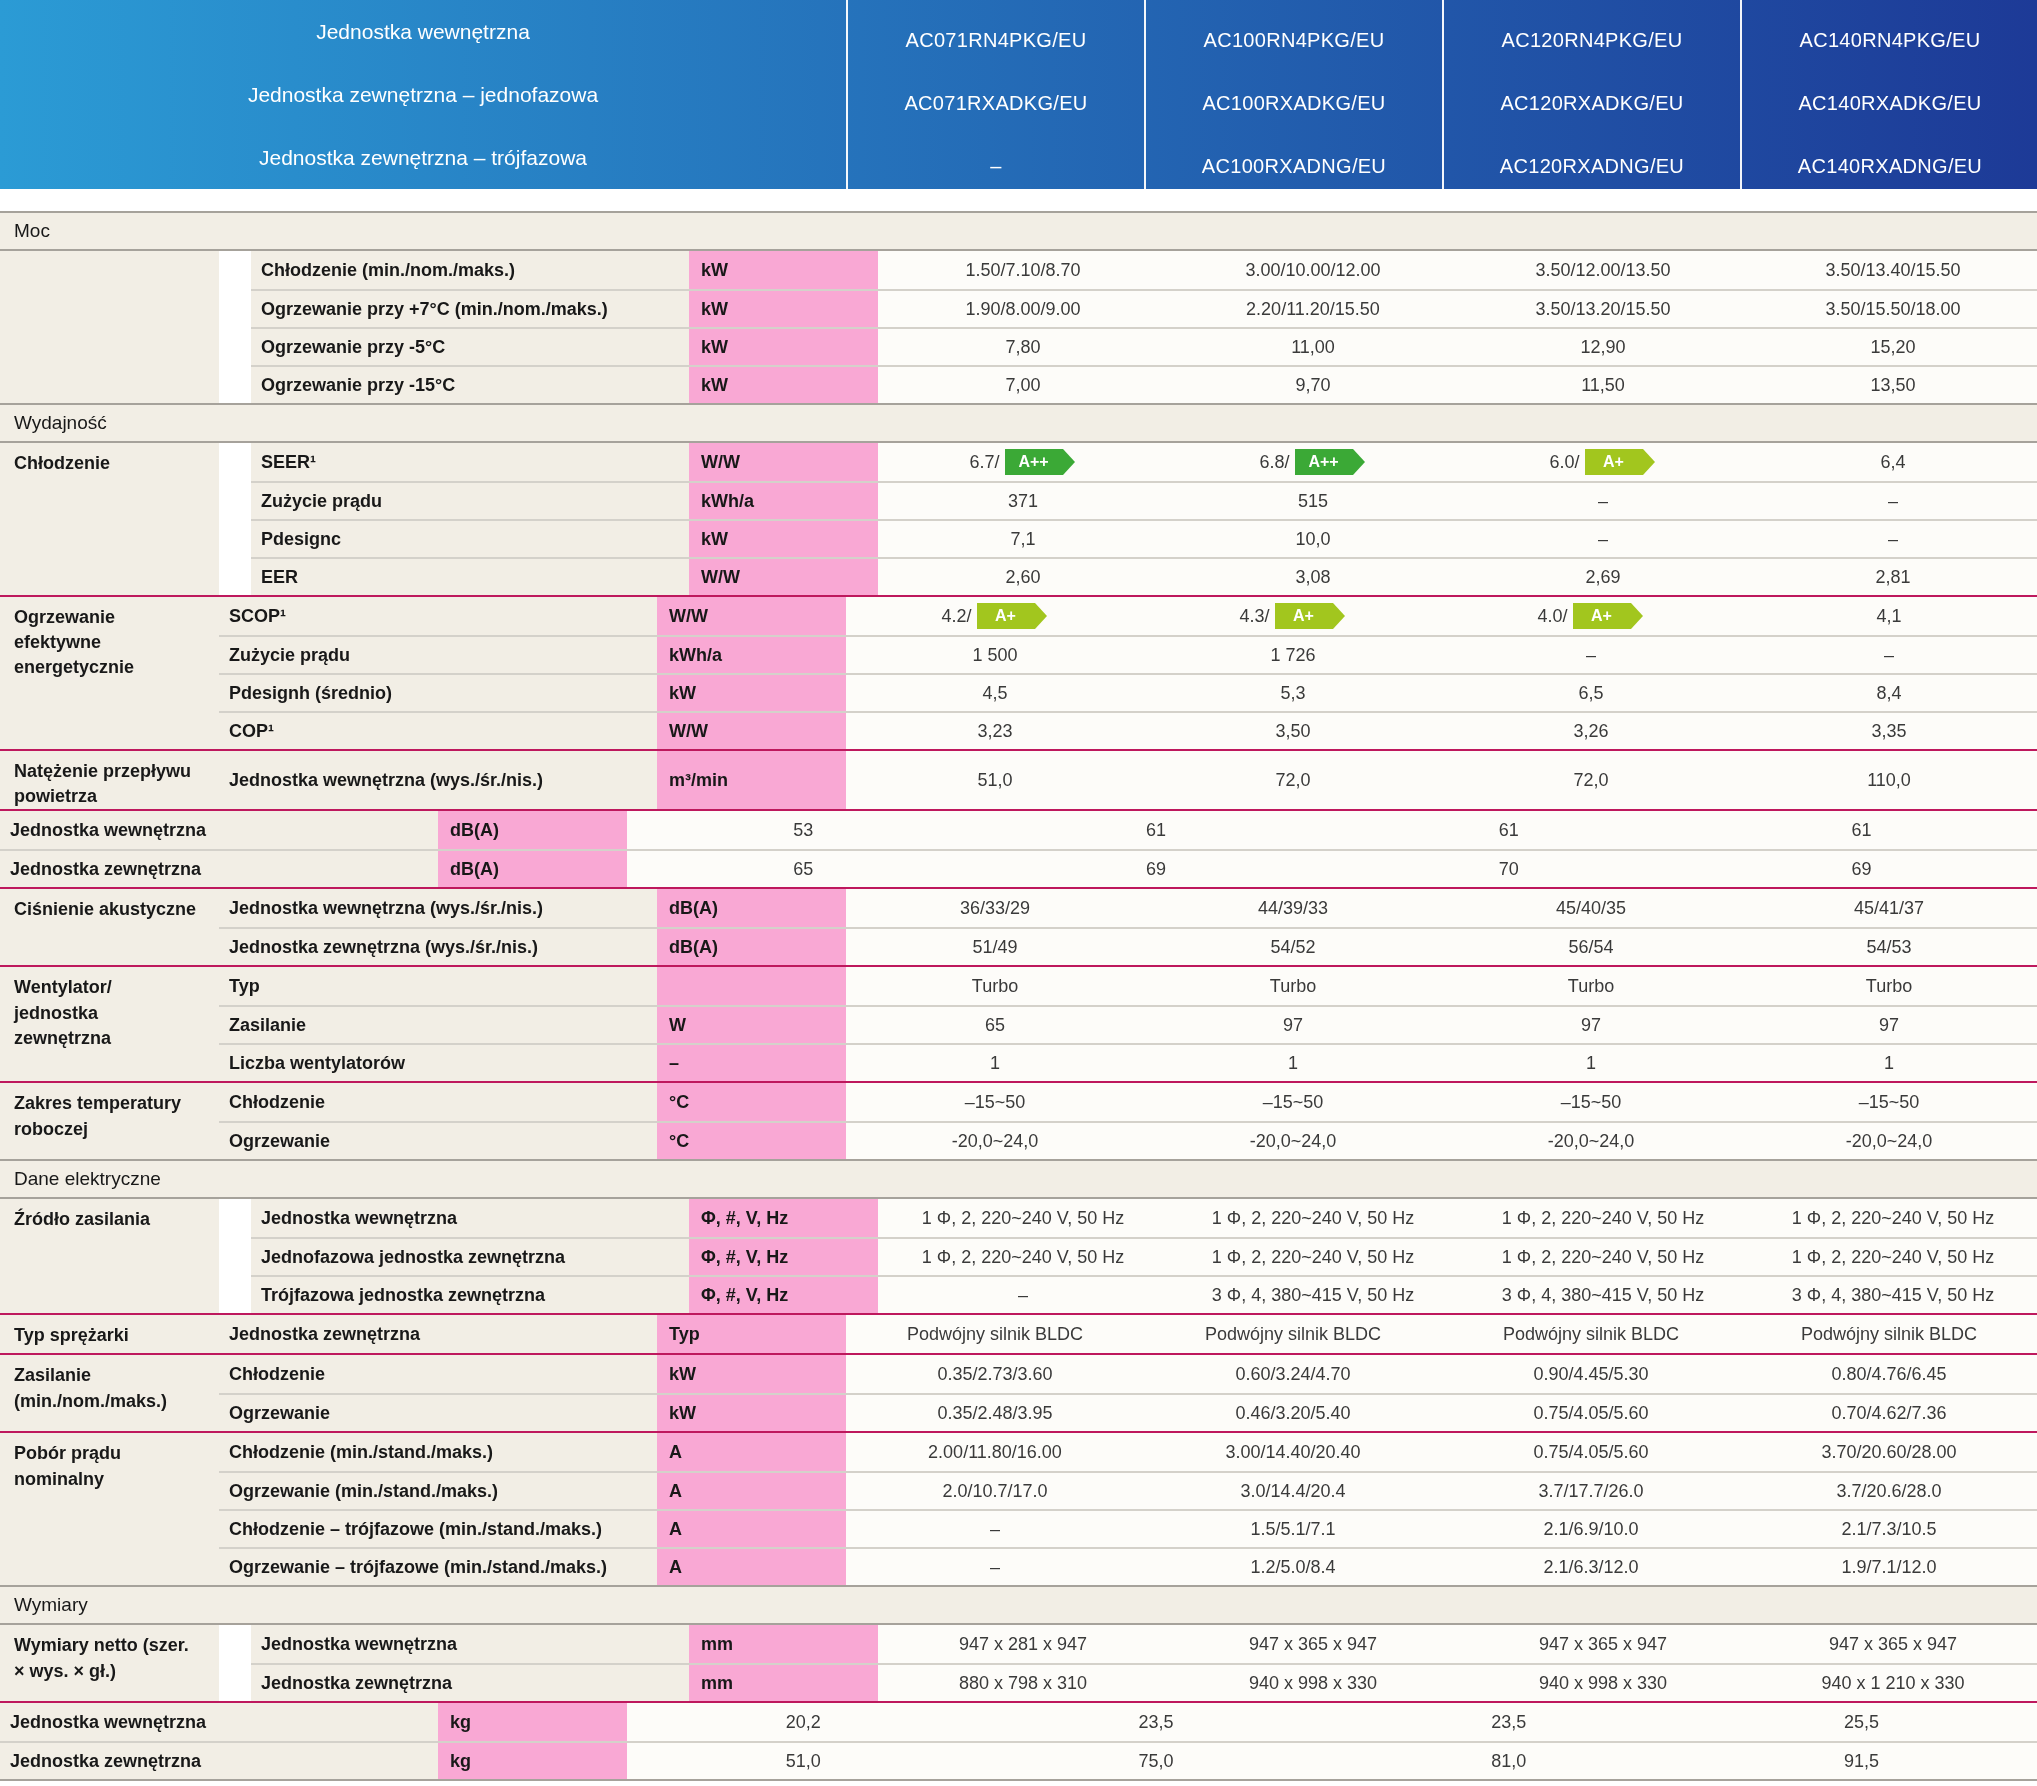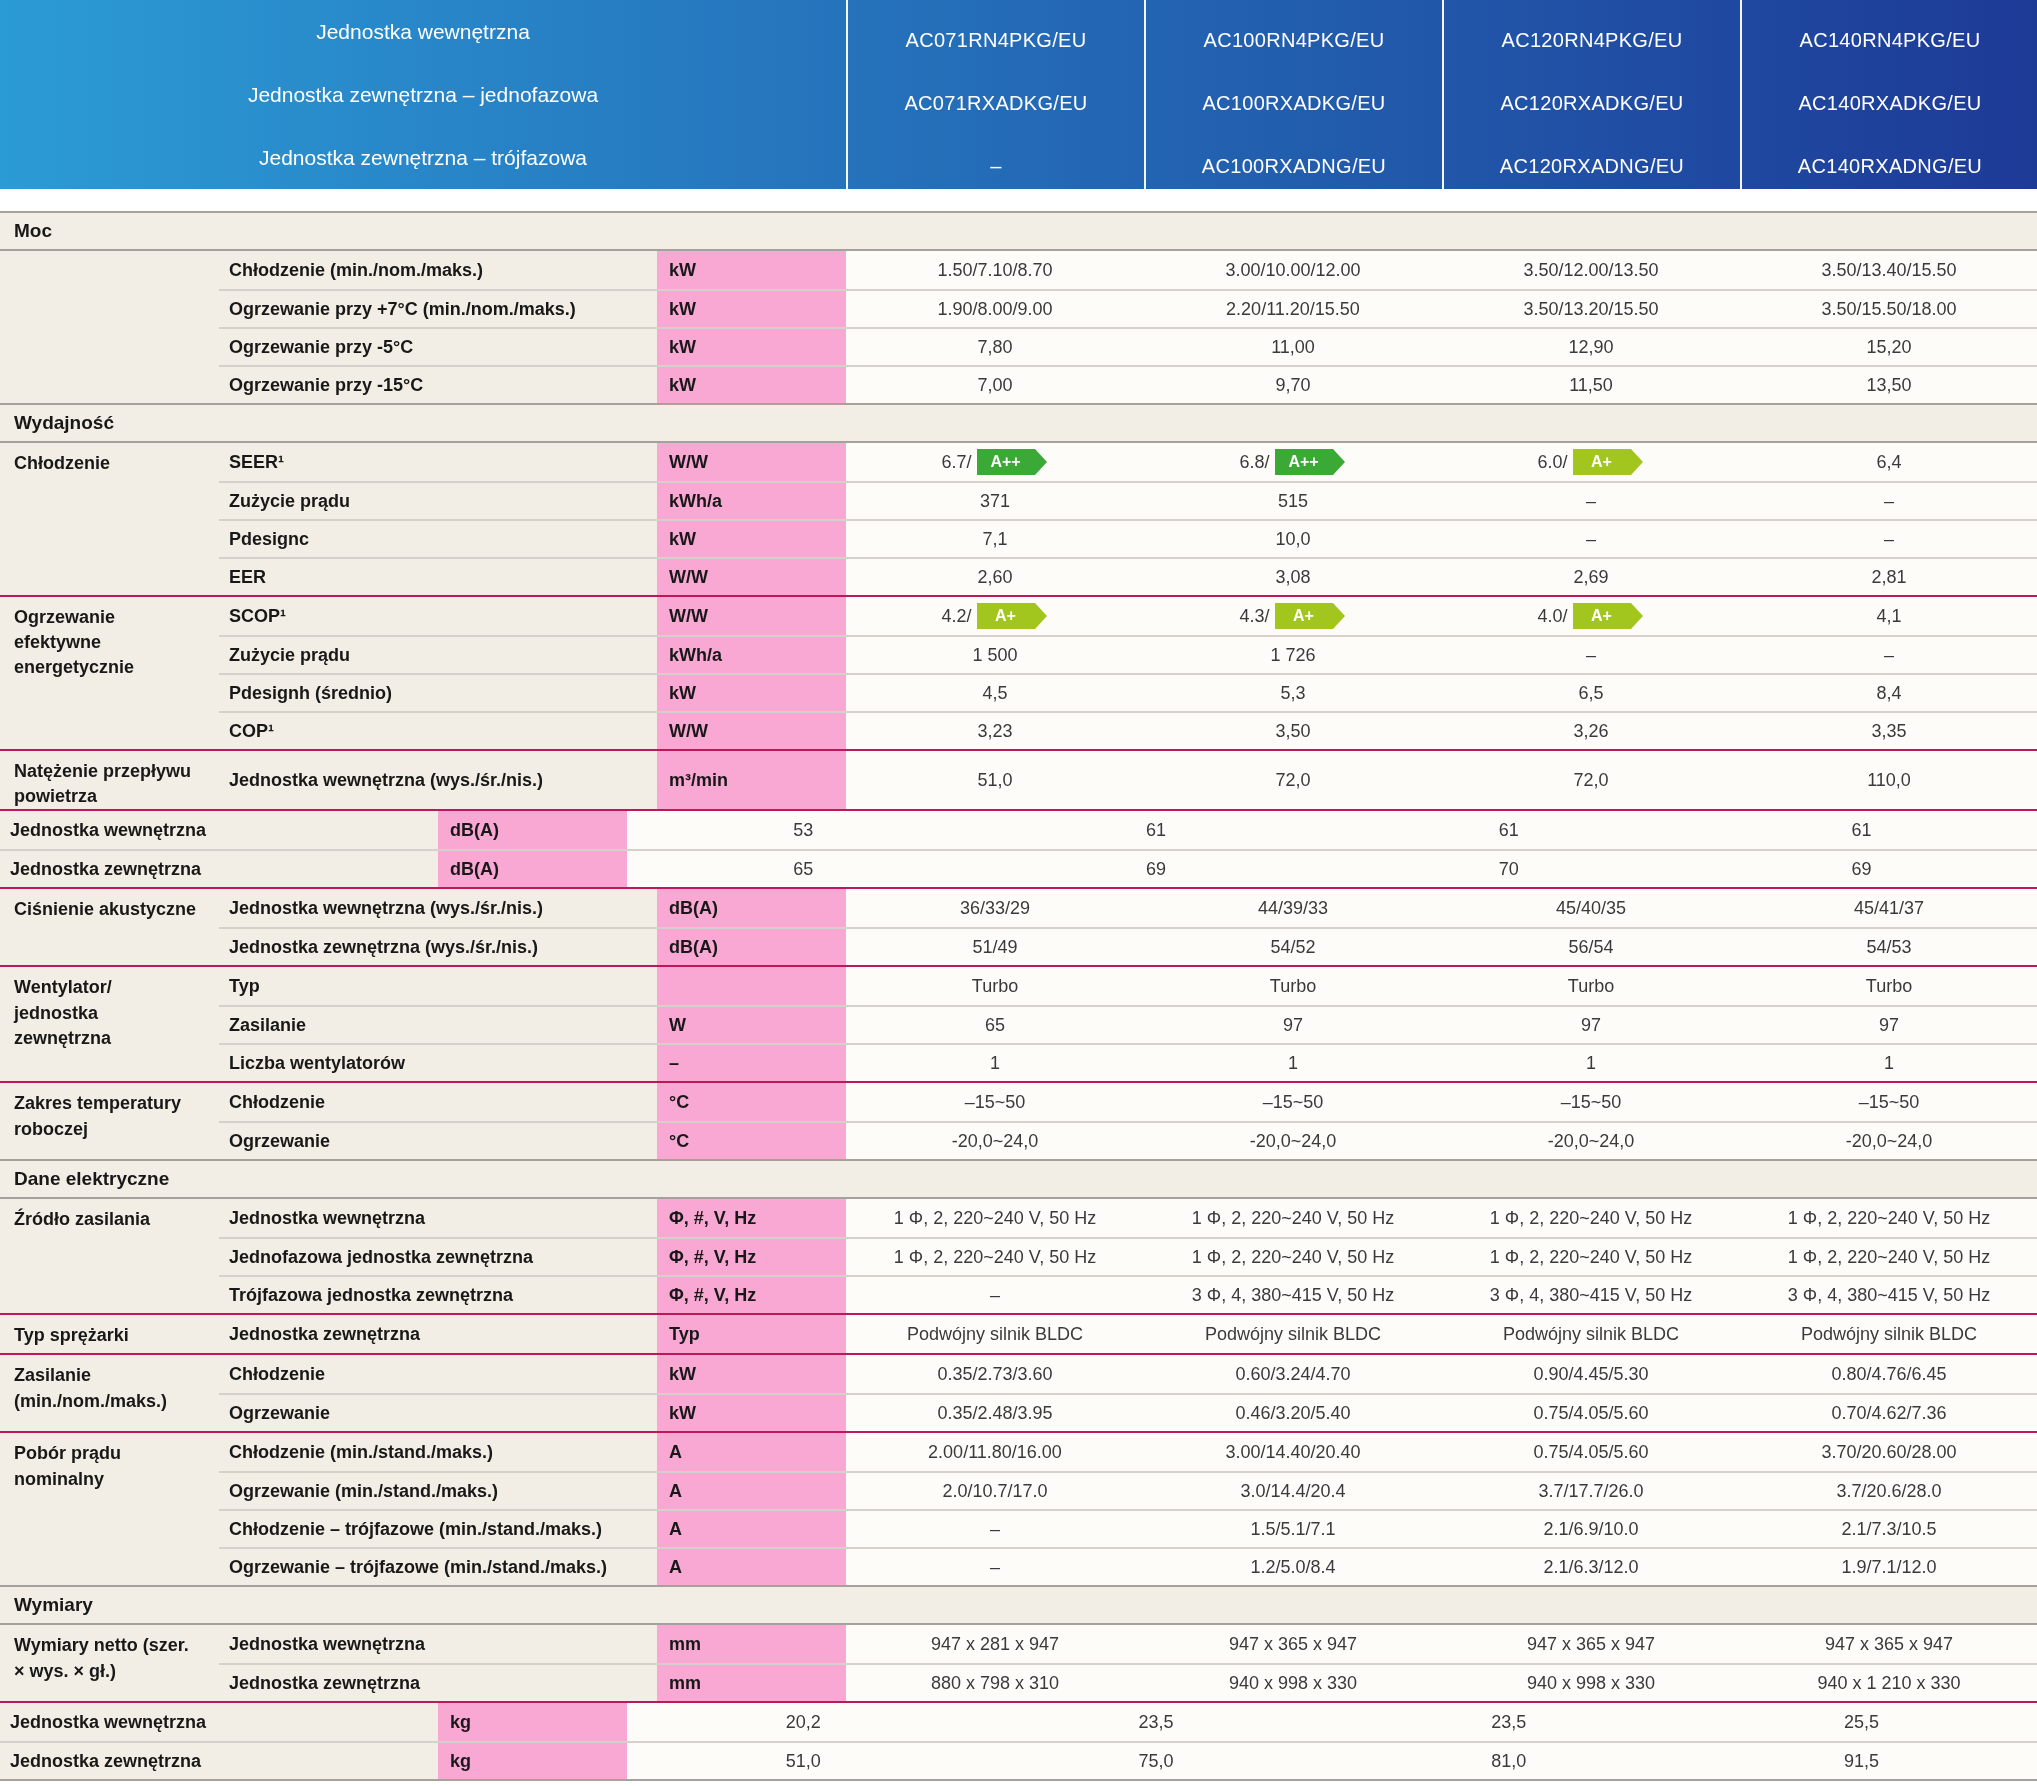--- a/index.html
+++ b/index.html
@@ -5,23 +5,23 @@
   html,body{margin:0;padding:0;}
   body{width:2038px;background:#ffffff;font-family:"Liberation Sans",sans-serif;}
   #hdr{height:189px;display:flex;}
   .hdr-labels{width:846px;flex:0 0 846px;display:flex;flex-direction:column;justify-content:space-around;}
   .hdr-label{color:#fff;font-size:21px;font-weight:500;text-align:center;width:100%;}
   .hdr-col{flex:1;display:flex;flex-direction:column;justify-content:space-around;border-left:2px solid rgba(255,255,255,.95);}
   .hdr-model{color:#fff;font-size:20px;font-weight:500;text-align:center;letter-spacing:0.3px;margin-top:18px;}
   #gap{height:22px;background:#fff;}
   #tbl{width:2038px;border-bottom:2px solid #A6A29B;}
   .section-row{height:40px;background:#F2EEE5;border-top:2px solid #A6A29B;border-bottom:2px solid #A6A29B;display:flex;align-items:center;padding-left:14px;box-sizing:border-box;}
-  .section-title{font-size:19px;font-weight:700;color:#181818;}
+  .section-title{font-size:19px;font-weight:400;color:#181818;}
   .group{display:flex;border-top:2px solid #be185d;}
-  .group.after-section{border-top:none;}
+  .group.after-section{border-top:none;gap:32px;}
   .cat{width:219px;flex:0 0 219px;background:#F2EEE5;padding:8px 20px 0 14px;box-sizing:border-box;}
   .cat-text{font-size:18px;font-weight:700;color:#181818;line-height:1.4;}
   .rows{flex:1;display:flex;flex-direction:column;}
   .row{display:grid;grid-template-columns:438px 189px repeat(4,1fr);height:38px;box-sizing:border-box;}
   .row.tall{height:58px;}
   .row + .row{border-top:2px solid #D4D1CA;}
   .cell{height:100%;display:flex;align-items:center;box-sizing:border-box;min-width:0;}
   .lab{background:#F2EEE5;padding-left:10px;font-size:18px;font-weight:700;color:#181818;}
   .unit{background:#f9a8d4;padding-left:12px;font-size:18px;font-weight:700;color:#181818;}
   .val{background:#FDFCF9;justify-content:center;font-size:18px;color:#3a3a3a;text-align:center;}

